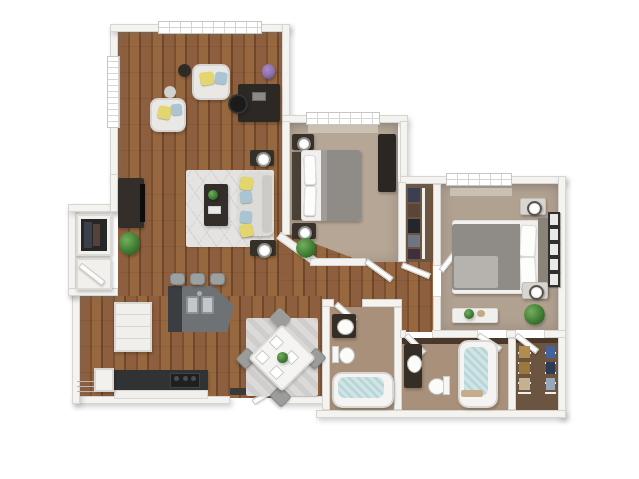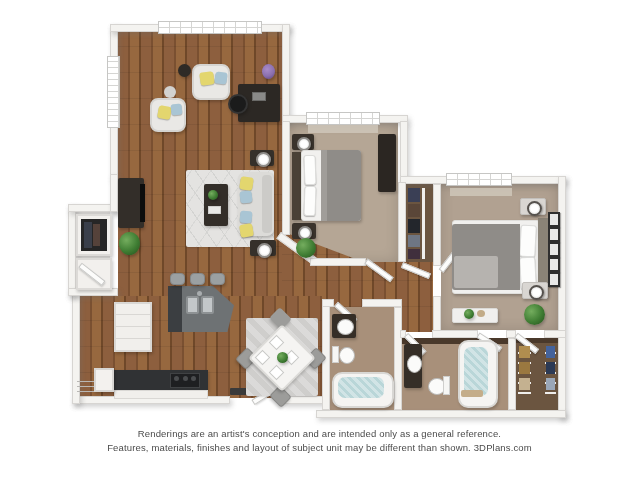--- a/index.html
+++ b/index.html
@@ -231,18 +231,14 @@
 
   <div class="flat" style="left:518px;top:344px;width:13px;height:58px;background:repeating-linear-gradient(0deg, transparent 0 8px, #efeeec 8px 10px);"></div>
   <div class="flat" style="left:519px;top:346px;width:11px;height:12px;background:#b08d4f;"></div>
   <div class="flat" style="left:519px;top:362px;width:11px;height:12px;background:#9a7840;"></div>
   <div class="flat" style="left:519px;top:378px;width:11px;height:12px;background:#c4b190;"></div>
   <div class="flat" style="left:545px;top:344px;width:11px;height:58px;background:repeating-linear-gradient(0deg, transparent 0 8px, #efeeec 8px 10px);"></div>
   <div class="flat" style="left:546px;top:346px;width:9px;height:12px;background:#44639c;"></div>
   <div class="flat" style="left:546px;top:362px;width:9px;height:12px;background:#2c3a55;"></div>
   <div class="flat" style="left:546px;top:378px;width:9px;height:12px;background:#9aa7b8;"></div>
 
-  <div class="disclaimer">
-    <div>Renderings are an artist's conception and are intended only as a general reference.</div>
-    <div>Features, materials, finishes and layout of subject unit may be different than shown. 3DPlans.com</div>
-  </div>
 
 </div>
 
 </body></html>

